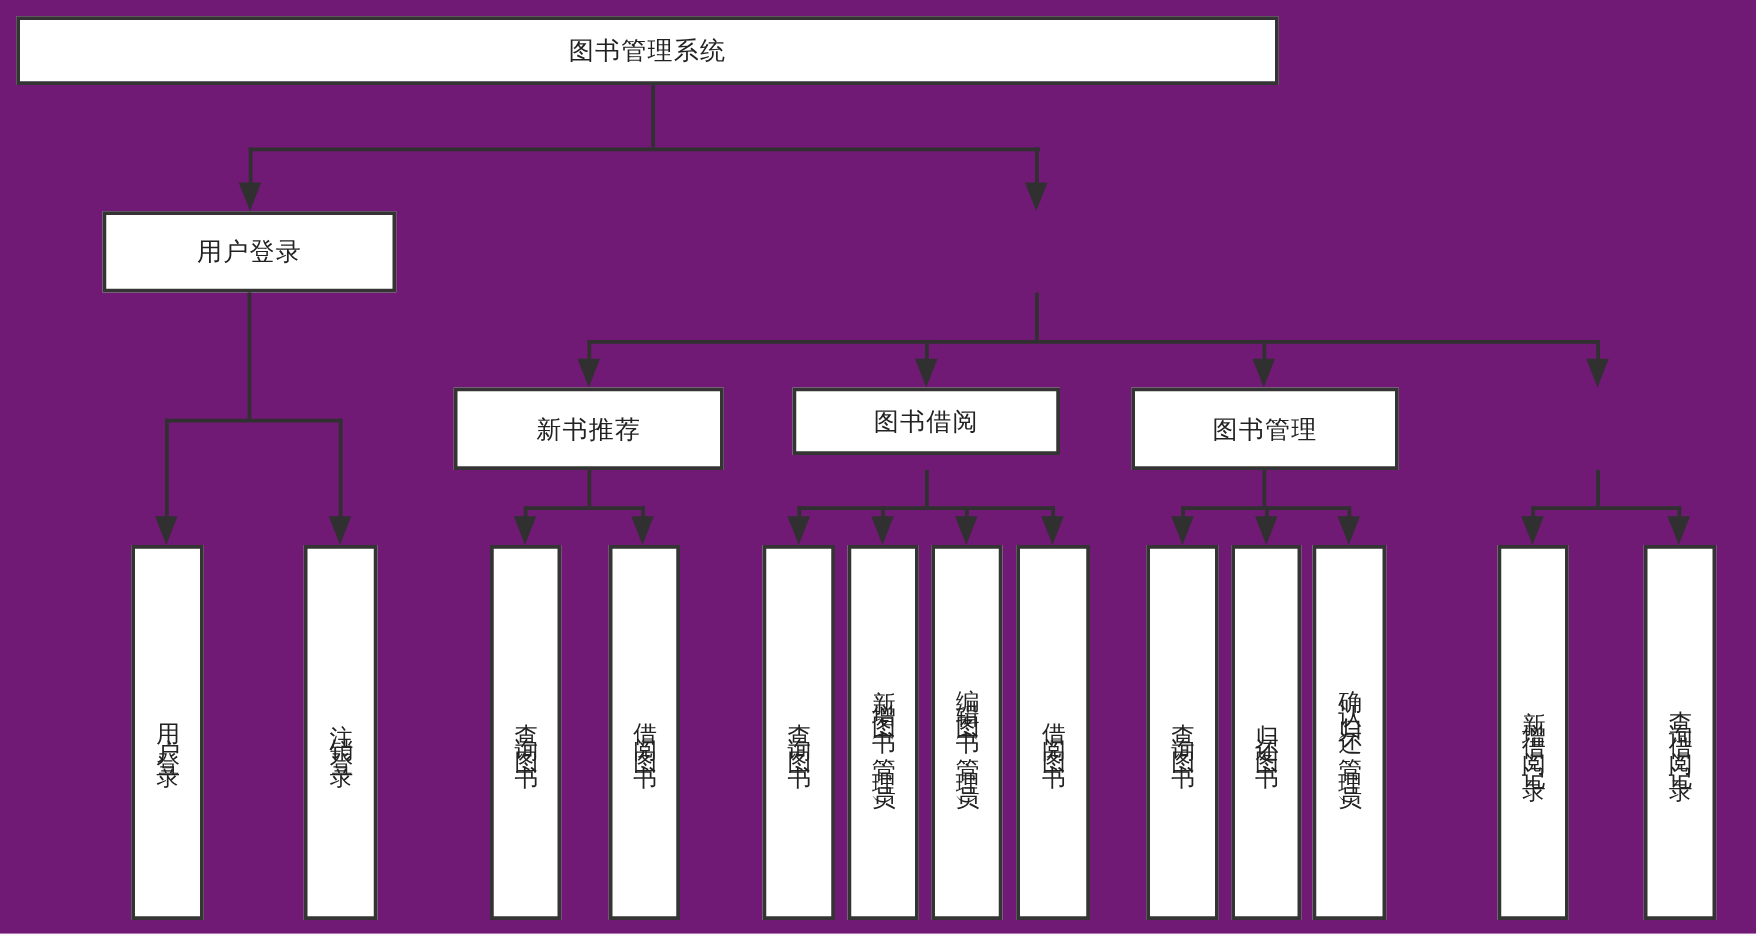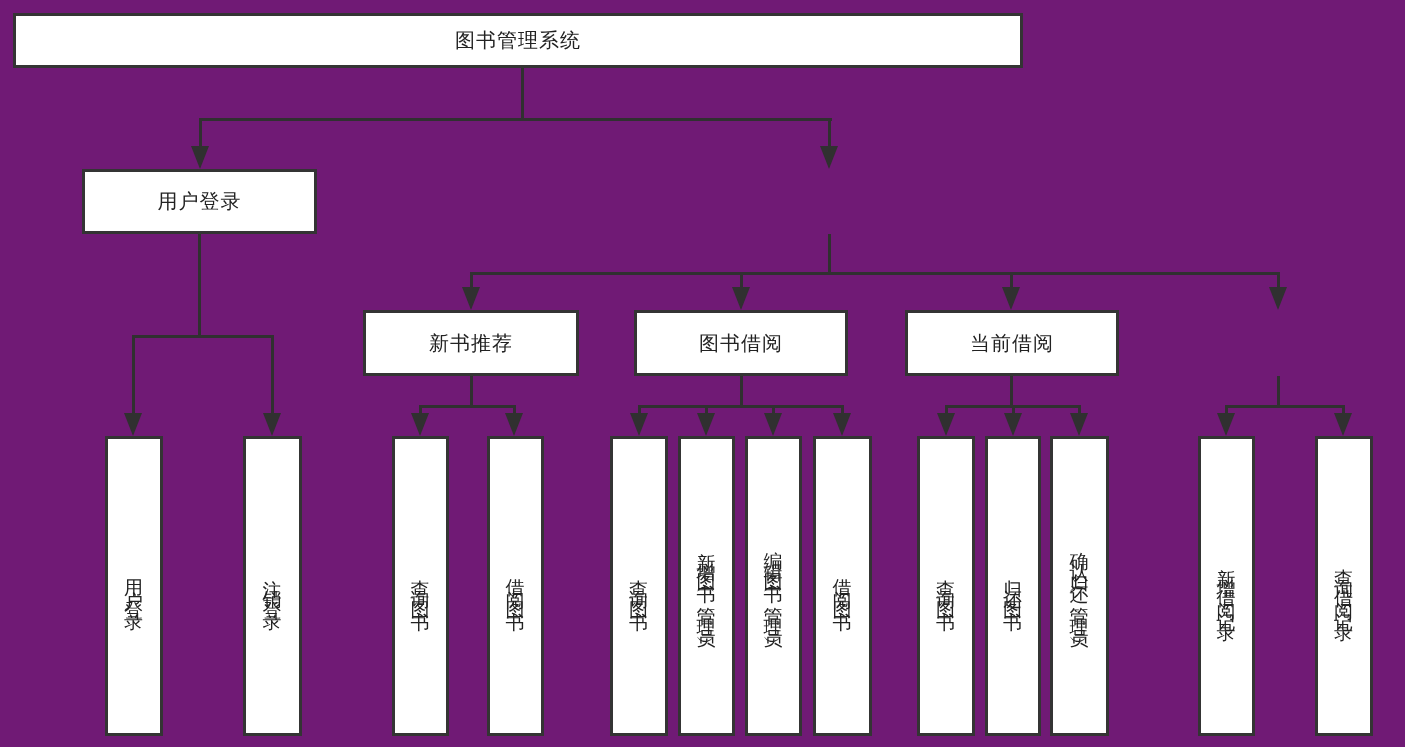--- a/index.html
+++ b/index.html
@@ -78,25 +78,25 @@
   <div class="line" style="left:740px;top:272px;width:3px;height:17px;"></div>
   <div class="arrow" style="left:732px;top:287px;"></div>
   <div class="line" style="left:1010px;top:272px;width:3px;height:17px;"></div>
   <div class="arrow" style="left:1002px;top:287px;"></div>
   <div class="line" style="left:1277px;top:272px;width:3px;height:17px;"></div>
   <div class="arrow" style="left:1269px;top:287px;"></div>
 
   <div class="box h" style="left:363px;top:310px;width:216px;height:66px;">
     <span>新书推荐</span>
   </div>
-  <div class="box h" style="left:634px;top:310px;width:214px;height:66px;">
+  <div class="box h" style="left:634px;top:310px;width:214px;height:54px;">
     <span>图书借阅</span>
   </div>
   <div class="box h" style="left:905px;top:310px;width:214px;height:66px;">
-    <span>当前借阅</span>
+    <span>图书管理</span>
   </div>
 
   <div class="line" style="left:470px;top:376px;width:3px;height:29px;"></div>
   <div class="line" style="left:419px;top:405px;width:97px;height:3px;"></div>
   <div class="line" style="left:419px;top:405px;width:3px;height:10px;"></div>
   <div class="arrow" style="left:411px;top:413px;"></div>
   <div class="line" style="left:513px;top:405px;width:3px;height:10px;"></div>
   <div class="arrow" style="left:505px;top:413px;"></div>
 
   <div class="line" style="left:740px;top:376px;width:3px;height:29px;"></div>

